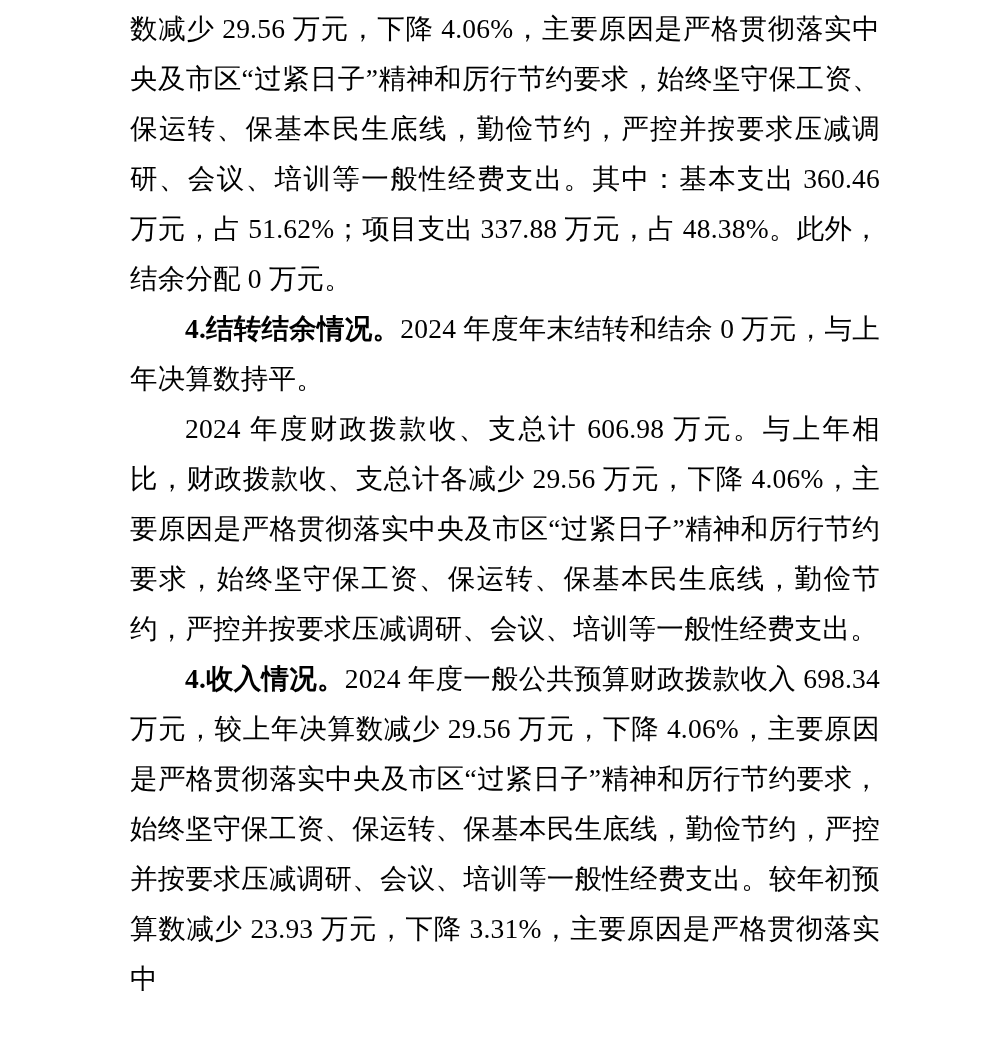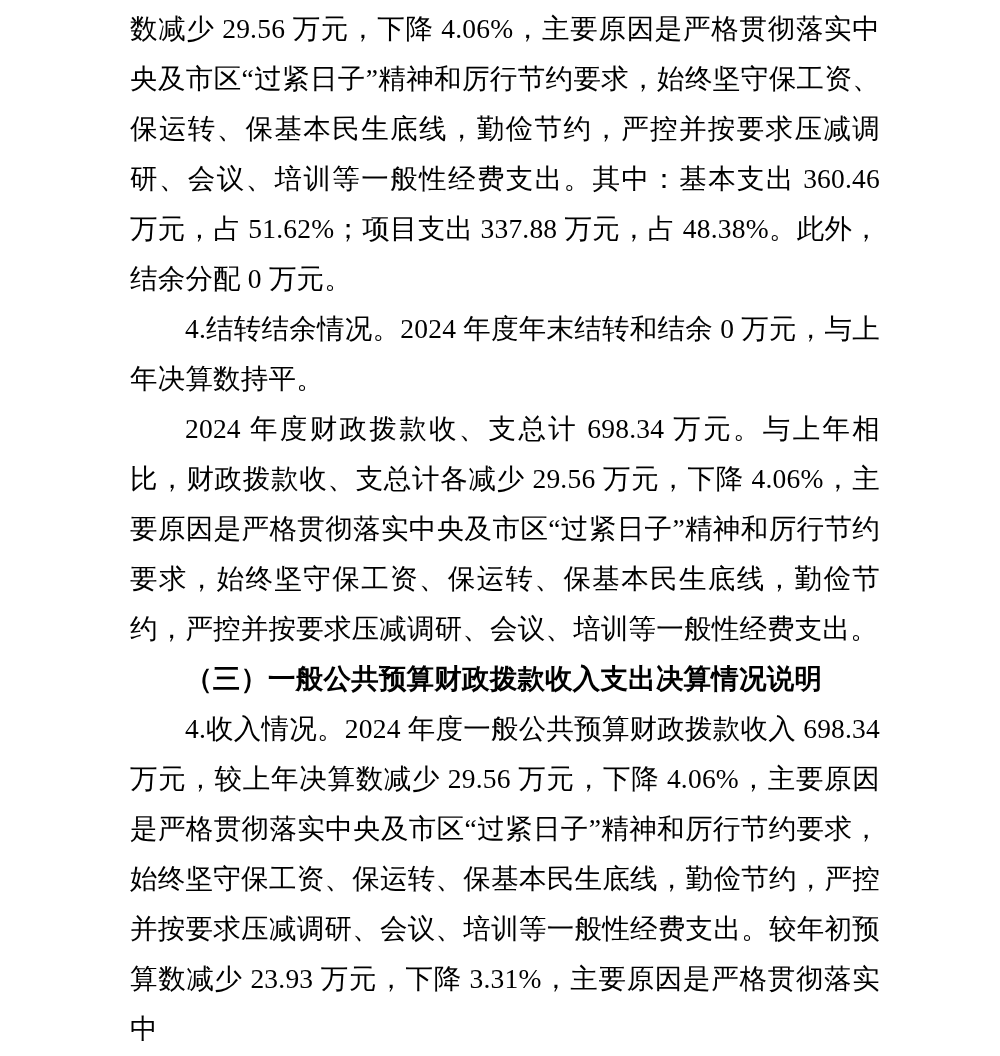--- a/index.html
+++ b/index.html
@@ -30,37 +30,36 @@
     line-height: 50px;
     text-align: justify;
     text-justify: inter-ideograph;
     letter-spacing: 0.2px;
     font-family: "Liberation Serif", "DejaVu Serif", serif;
   }
   p.indent {
     text-indent: 2em;
   }
   .bold {
-    font-weight: normal;
+    font-weight: bold;
   }
   .heading {
     font-weight: bold;
   }
 </style>
 </head>
 <body>
 
 <div class="page">
   <div class="doc-body">
 
     <p class="para">数减少 29.56 万元，下降 4.06%，主要原因是严格贯彻落实中央及市区“过紧日子”精神和厉行节约要求，始终坚守保工资、保运转、保基本民生底线，勤俭节约，严控并按要求压减调研、会议、培训等一般性经费支出。其中：基本支出 360.46 万元，占 51.62%；项目支出 337.88 万元，占 48.38%。此外，结余分配 0 万元。</p>
 
     <p class="para indent"><span class="bold">4.结转结余情况。</span><span>2024 年度年末结转和结余 0 万元，与上年决算数持平。</span></p>
 
 
-    <p class="para indent">2024 年度财政拨款收、支总计 698.34 万元。与上年相比，财政拨款收、支总计各减少 29.56 万元，下降 4.06%，主要原因是严格贯彻落实中央及市区“过紧日子”精神和厉行节约要求，始终坚守保工资、保运转、保基本民生底线，勤俭节约，严控并按要求压减调研、会议、培训等一般性经费支出。</p>
+    <p class="para indent">2024 年度财政拨款收、支总计 606.98 万元。与上年相比，财政拨款收、支总计各减少 29.56 万元，下降 4.06%，主要原因是严格贯彻落实中央及市区“过紧日子”精神和厉行节约要求，始终坚守保工资、保运转、保基本民生底线，勤俭节约，严控并按要求压减调研、会议、培训等一般性经费支出。</p>
 
-    <p class="para indent heading">（三）一般公共预算财政拨款收入支出决算情况说明</p>
 
     <p class="para indent"><span class="bold">4.收入情况。</span><span>2024 年度一般公共预算财政拨款收入 698.34 万元，较上年决算数减少 29.56 万元，下降 4.06%，主要原因是严格贯彻落实中央及市区“过紧日子”精神和厉行节约要求，始终坚守保工资、保运转、保基本民生底线，勤俭节约，严控并按要求压减调研、会议、培训等一般性经费支出。较年初预算数减少 23.93 万元，下降 3.31%，主要原因是严格贯彻落实中</span></p>
 
   </div>
 </div>
 
 </body></html>

